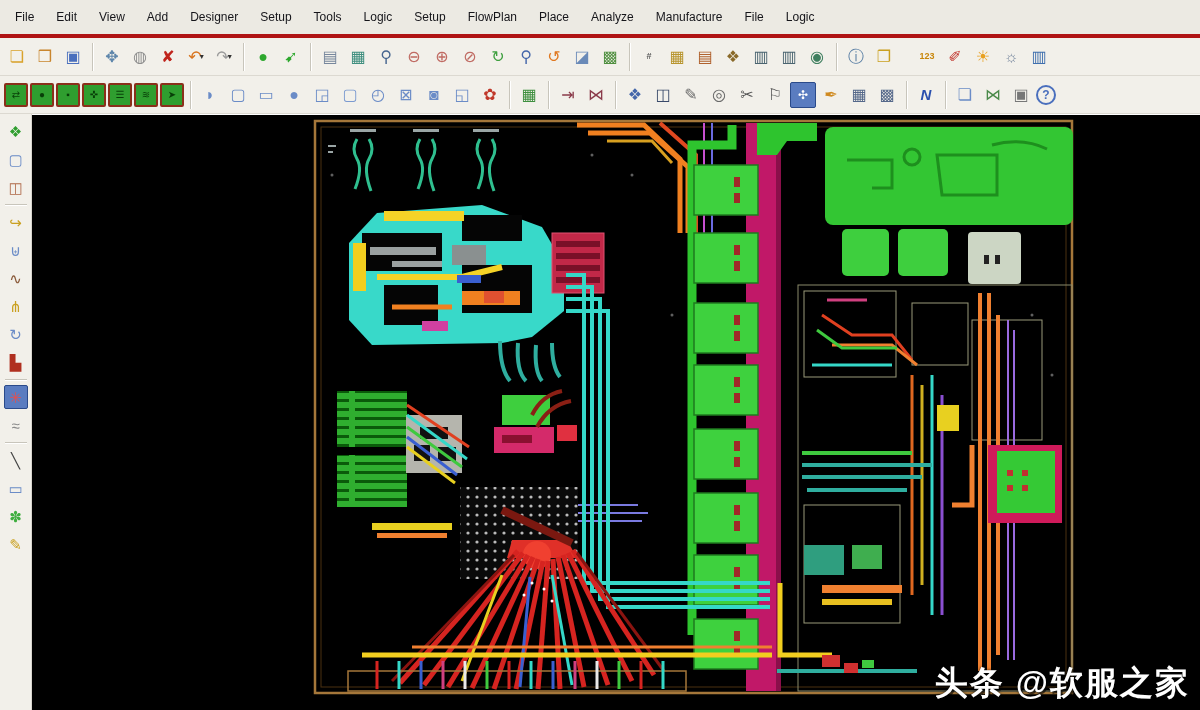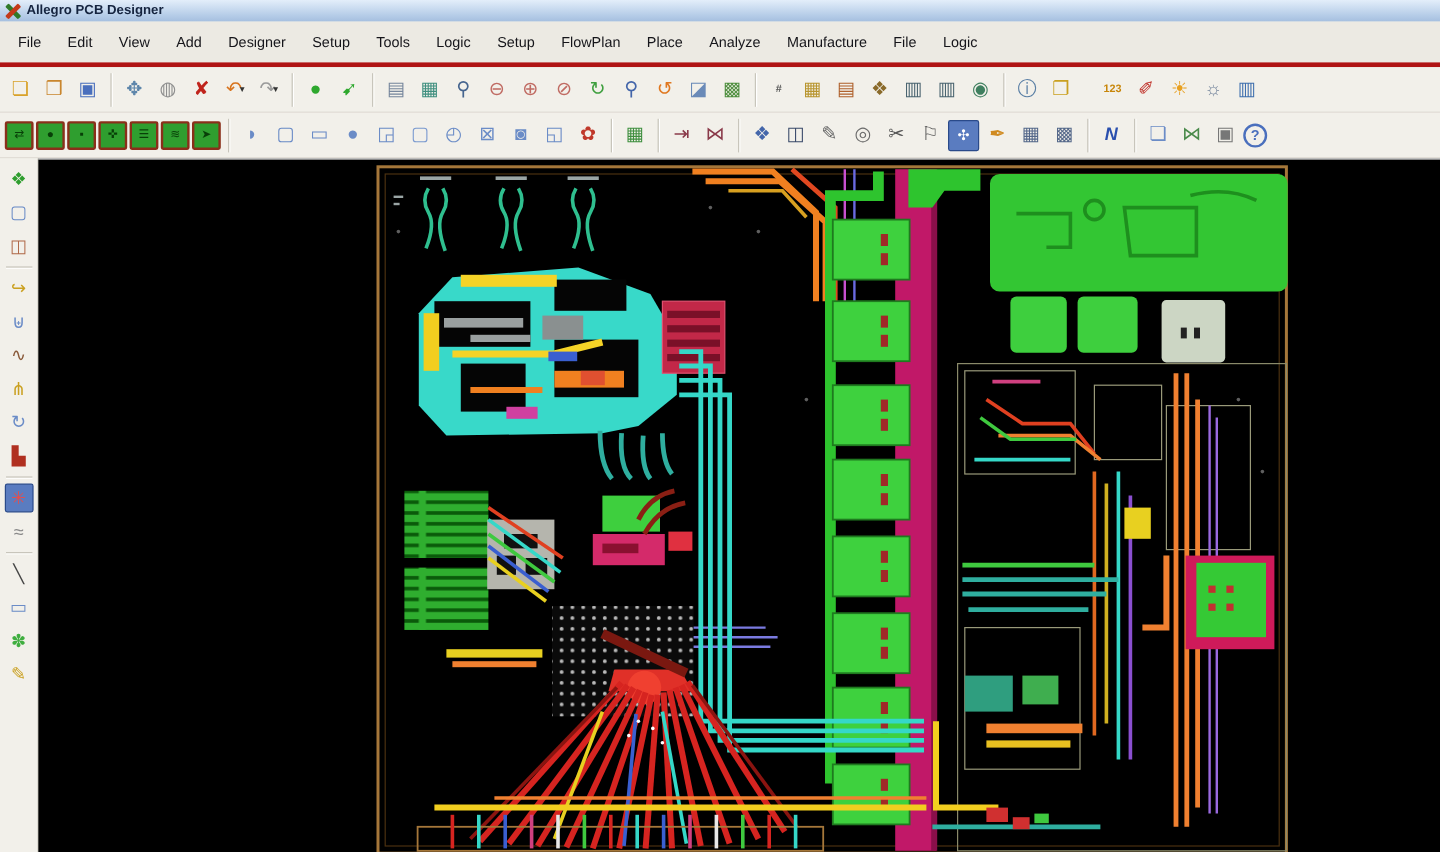--- a/index.html
+++ b/index.html
@@ -45,27 +45,20 @@
   .canvas svg { position:absolute; left:0; top:0; }
 
   .watermark { position:absolute; right:10px; bottom:4px; color:#fff; font-size:33px; font-weight:bold;
                letter-spacing:2px; text-shadow:0 0 3px rgba(0,0,0,.8), 2px 2px 0 rgba(0,0,0,.6); white-space:nowrap; }
 </style>
 </head>
 <body>
 
 <div class="app">
 
-  <div class="titlebar">
-    <span class="appicon">
-        <span class="x2"></span>
-        <span class="x1"></span>
-      </span>
-    <span class="title-text">Allegro PCB Designer</span>
-  </div>
 
   <div class="menubar">
 
   <span class="menu-item"><span>File</span></span>
       <span class="menu-item"><span>Edit</span></span>
       <span class="menu-item"><span>View</span></span>
       <span class="menu-item"><span>Add</span></span>
       <span class="menu-item"><span>Designer</span></span>
       <span class="menu-item"><span>Setup</span></span>
       <span class="menu-item"><span>Tools</span></span>
@@ -636,15 +629,16 @@
         <g fill="#888" opacity="0.7">
           <circle cx="560" cy="40" r="1.5"></circle>
             <circle cx="600" cy="60" r="1.5"></circle>
           <circle cx="1000" cy="200" r="1.5"></circle>
             <circle cx="1020" cy="260" r="1.5"></circle>
           <circle cx="300" cy="60" r="1.5"></circle>
             <circle cx="640" cy="200" r="1.5"></circle>
         </g>
       </svg>
 
+      <div class="watermark">头条 @软服之家</div>
     </div>
   </div>
 </div>
 
 </body></html>

